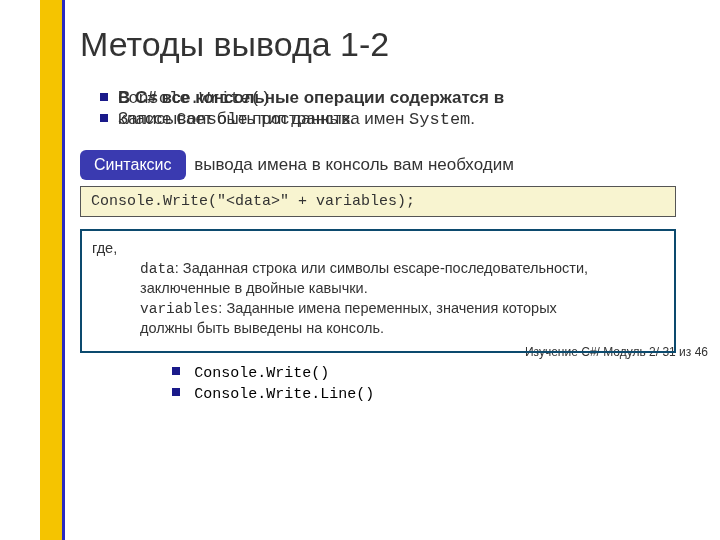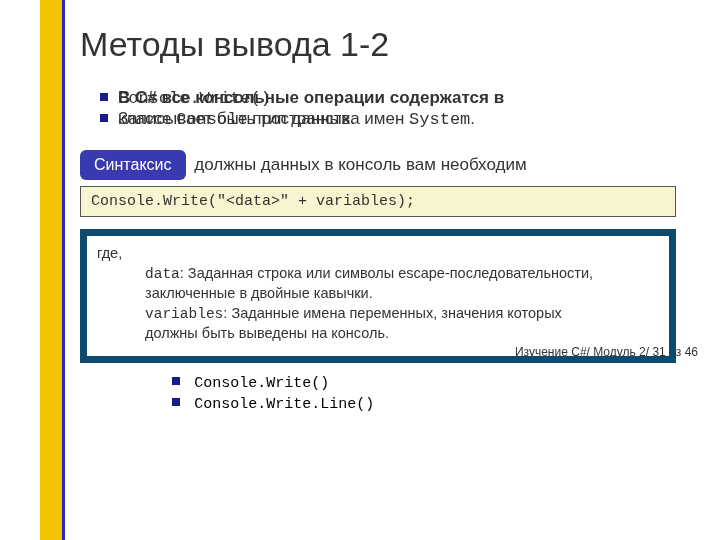--- a/index.html
+++ b/index.html
@@ -109,41 +109,41 @@
   .code-band {
     background: #f8f4d0;
     border: 1px solid #555;
     padding: 6px 10px;
     font-family: "Courier New", monospace;
     font-size: 15px;
     color: #333;
     margin-top: 6px;
   }
   .where-box {
-    border: 7px solid #0c4a6e;
+    border: 2px solid #0c4a6e;
     padding: 8px 10px 12px 10px;
     margin-top: 12px;
     font-size: 14.5px;
     color: #333;
     line-height: 1.35;
   }
   .where-box .inner {
     margin-left: 48px;
   }
   .methods-list {
     margin-top: 10px;
     margin-left: 92px;
   }
   .methods-list .row {
     font-size: 15px;
     margin: 2px 0;
   }
   .footer {
     position: absolute;
-    right: 22px;
+    right: 12px;
     bottom: 22px;
     font-size: 12px;
     color: #333;
   }
 </style>
 </head>
 <body>
 
 <div class="slide">
   <div class="accent-bar"></div>
@@ -164,21 +164,21 @@
 
       <div class="ov-line1">
         <span style="opacity:0;"><span class="bullet-sq"></span></span><span class="mono">Console.Write()</span>
       </div>
       <div class="ov-line2">
         <span class="bullet-sq"></span><span>Записывает быть тип данных.</span>
       </div>
     </div>
 
     <div class="syntax-box">
-      <span class="syntax-label">Синтаксис</span><span class="syntax-trail"> должны данных в консоль вам необходим</span>
+      <span class="syntax-label">Синтаксис</span><span class="syntax-trail"> вывода имена в консоль вам необходим</span>
       <div class="code-band">Console.Write("&lt;data&gt;" + variables);</div>
     </div>
 
     <div class="where-box">
       <span>где,</span>
       <div class="inner">
         <div>
           <span class="mono">data</span><span>: Заданная строка или символы escape-последовательности,</span>
         </div>
         <div>заключенные в двойные кавычки.</div>

